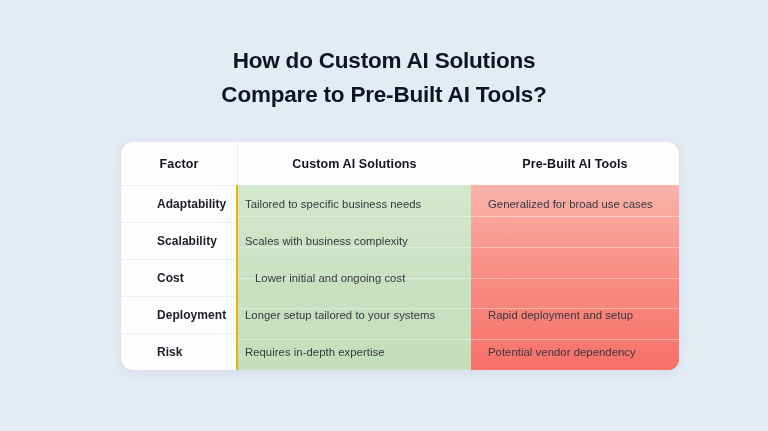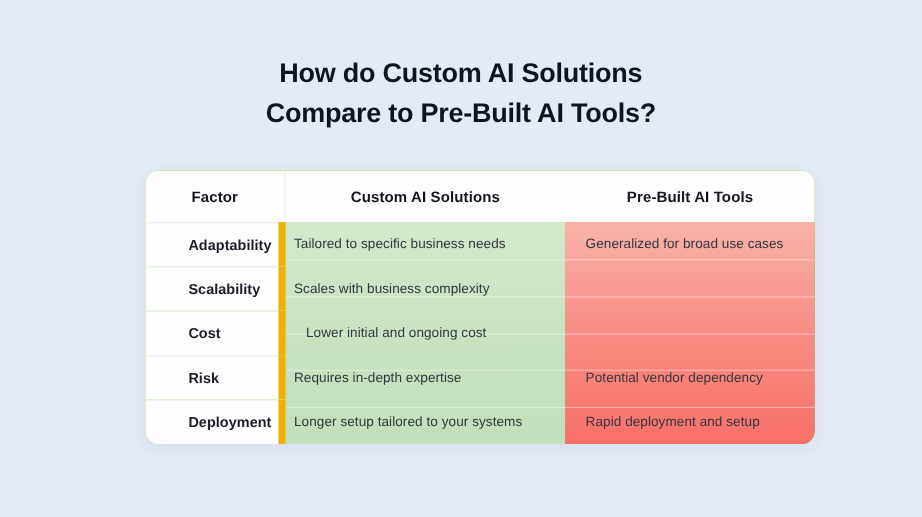--- a/index.html
+++ b/index.html
@@ -96,21 +96,21 @@
     letter-spacing: 0.1px;
   }
   .header-row .col-factor { border-right: 1px solid #eceef2; }
 
   
   .body-row .col-factor {
     background: #fdfdfe;
     font-size: 12px;
     font-weight: bold;
     color: #1b1e28;
-    border-right: 6px solid #eab308;
+    border-right: 2px solid #eab308;
     letter-spacing: 0.05px;
     padding-left: 36px;
   }
   .body-row .col-custom,
   .body-row .col-prebuilt {
     font-size: 11.3px;
     color: #33373f;
     letter-spacing: 0.05px;
   }
 
@@ -198,27 +198,27 @@
         <div class="cell col-custom text-cell">Scales with business complexity</div>
       </div>
 
 
       <div class="row body-row">
         <div class="cell col-factor text-cell">Cost</div>
         <div class="cell col-prebuilt text-cell">Lower initial and ongoing cost</div>
       </div>
 
       <div class="row body-row">
+        <div class="cell col-factor text-cell">Deployment</div>
+        <div class="cell col-custom text-cell">Longer setup tailored to your systems</div>
+        <div class="cell col-prebuilt text-cell">Rapid deployment and setup</div>
+      </div>
+
+      <div class="row body-row">
         <div class="cell col-factor text-cell">Risk</div>
         <div class="cell col-custom text-cell">Requires in-depth expertise</div>
         <div class="cell col-prebuilt text-cell">Potential vendor dependency</div>
       </div>
 
-      <div class="row body-row">
-        <div class="cell col-factor text-cell">Deployment</div>
-        <div class="cell col-custom text-cell">Longer setup tailored to your systems</div>
-        <div class="cell col-prebuilt text-cell">Rapid deployment and setup</div>
-      </div>
-
     </div>
   </div>
 
 </div>
 
 </body></html>

